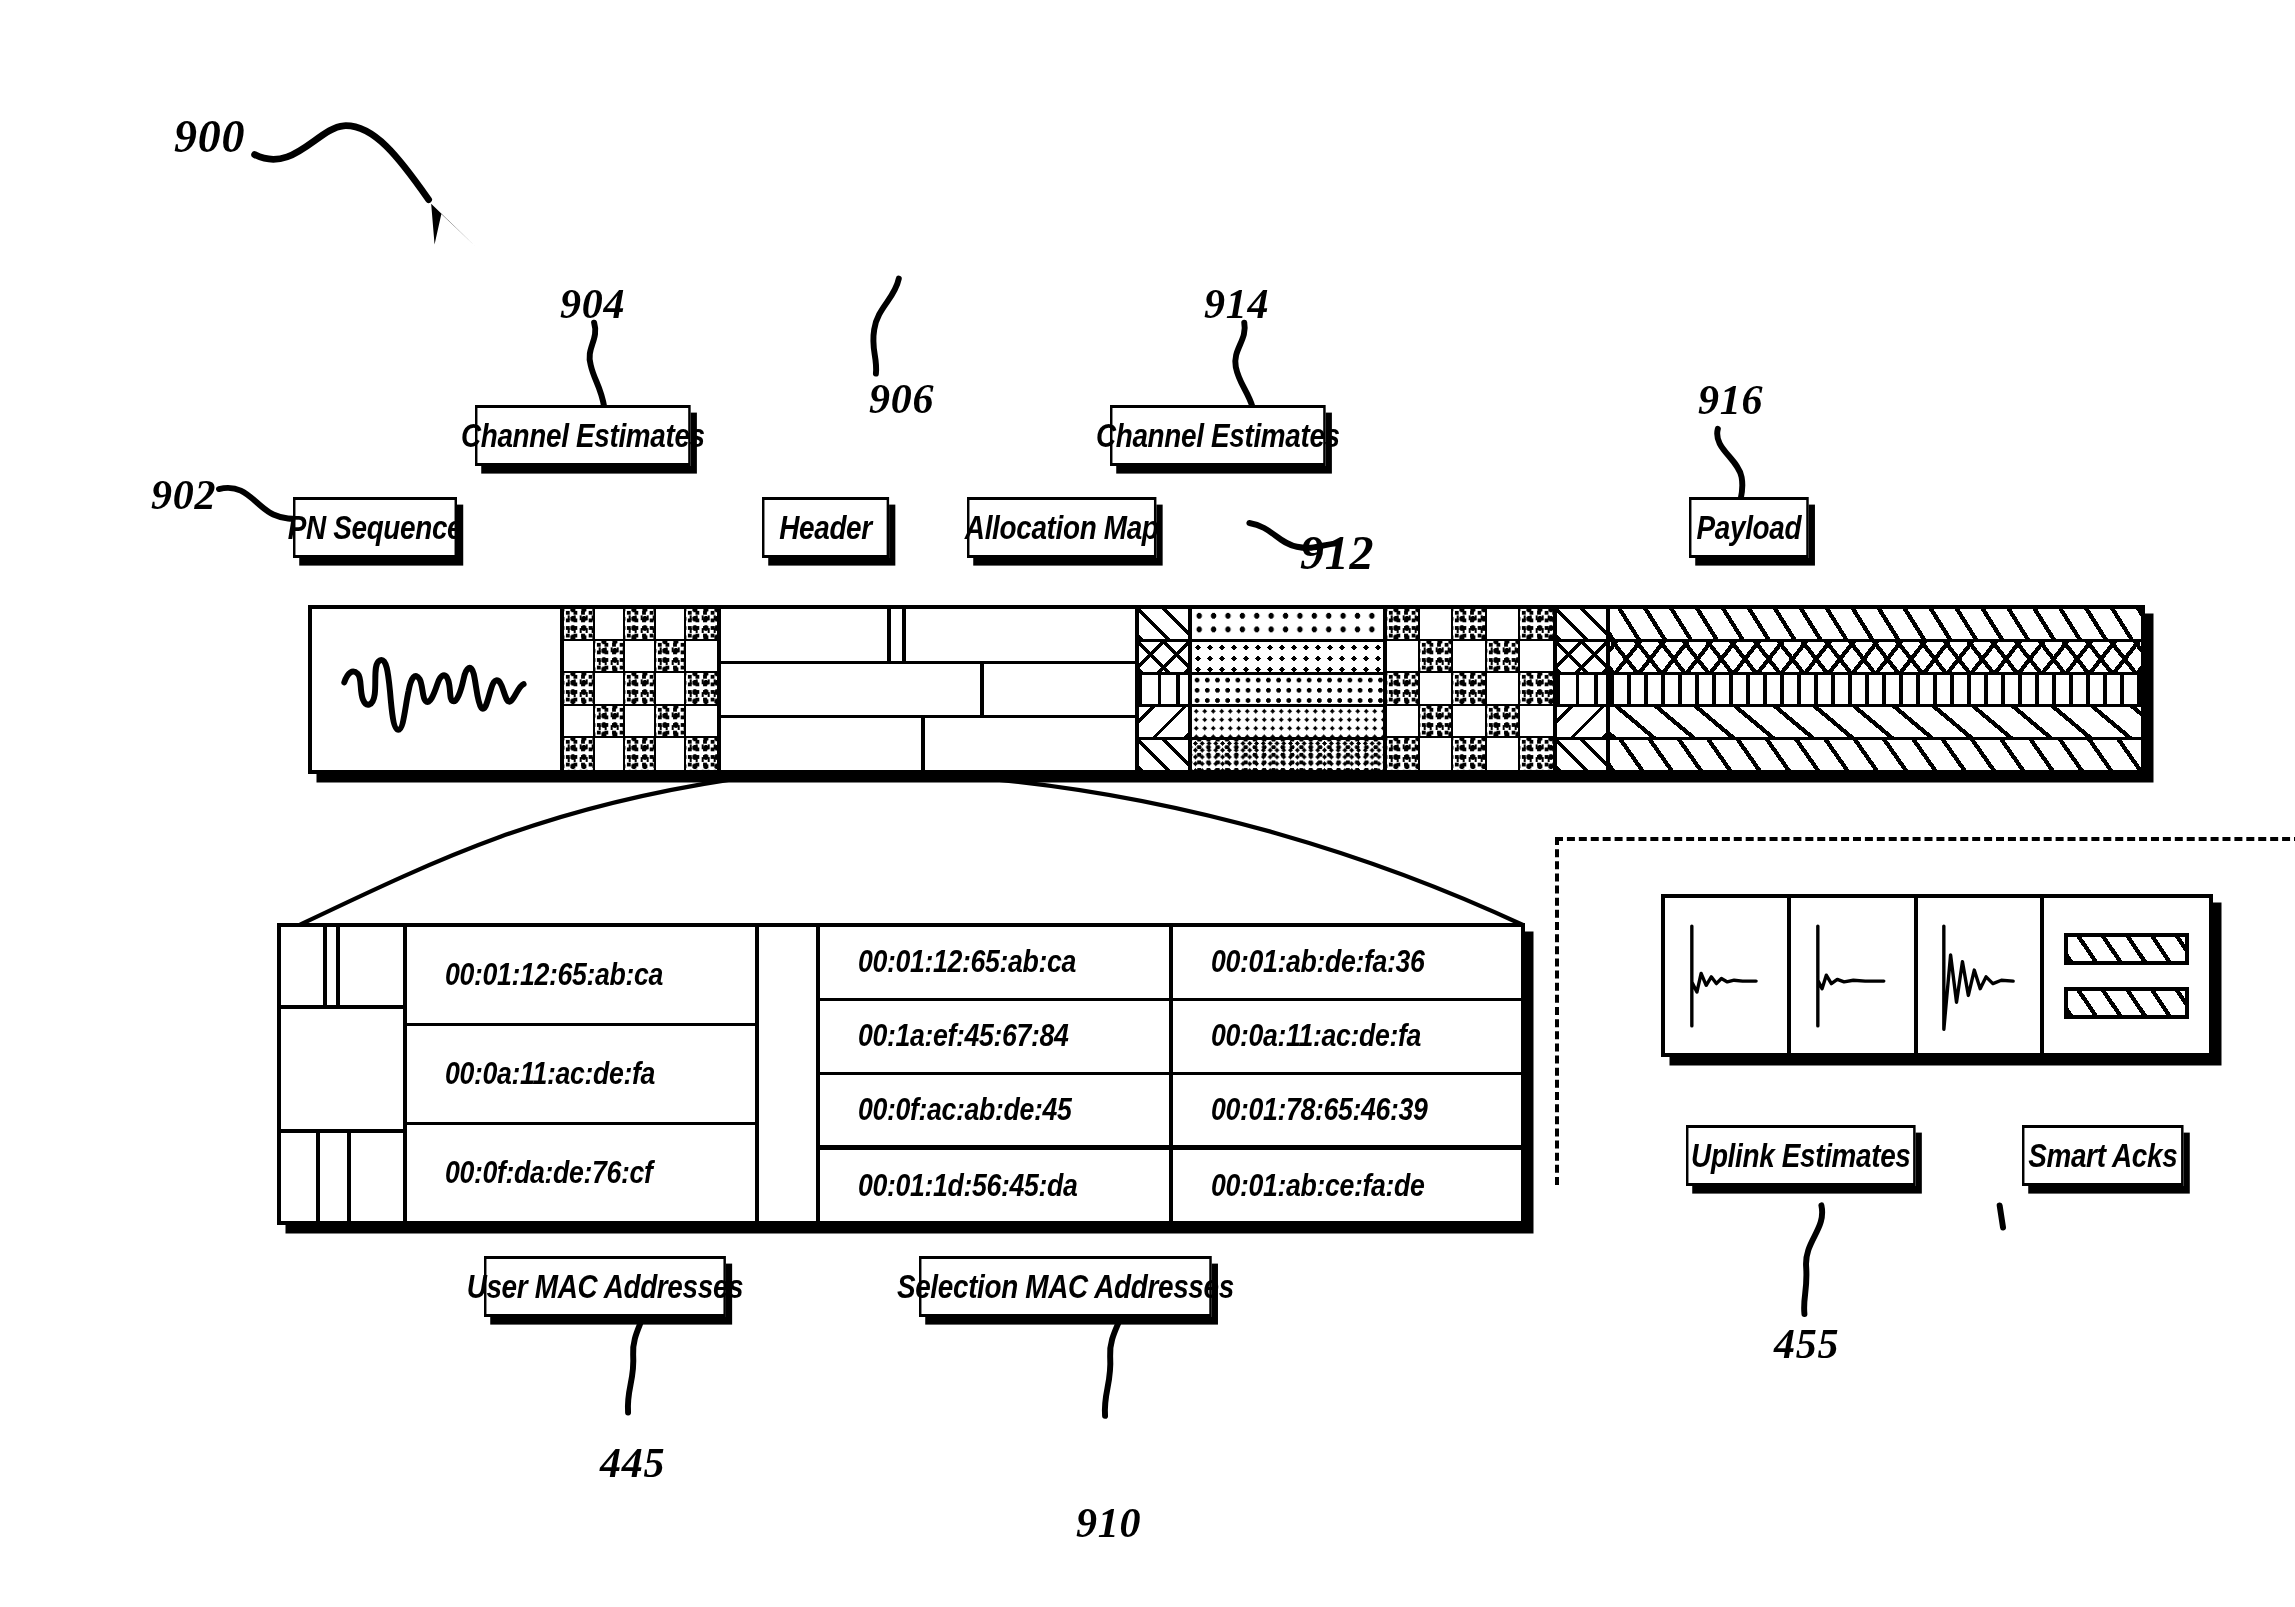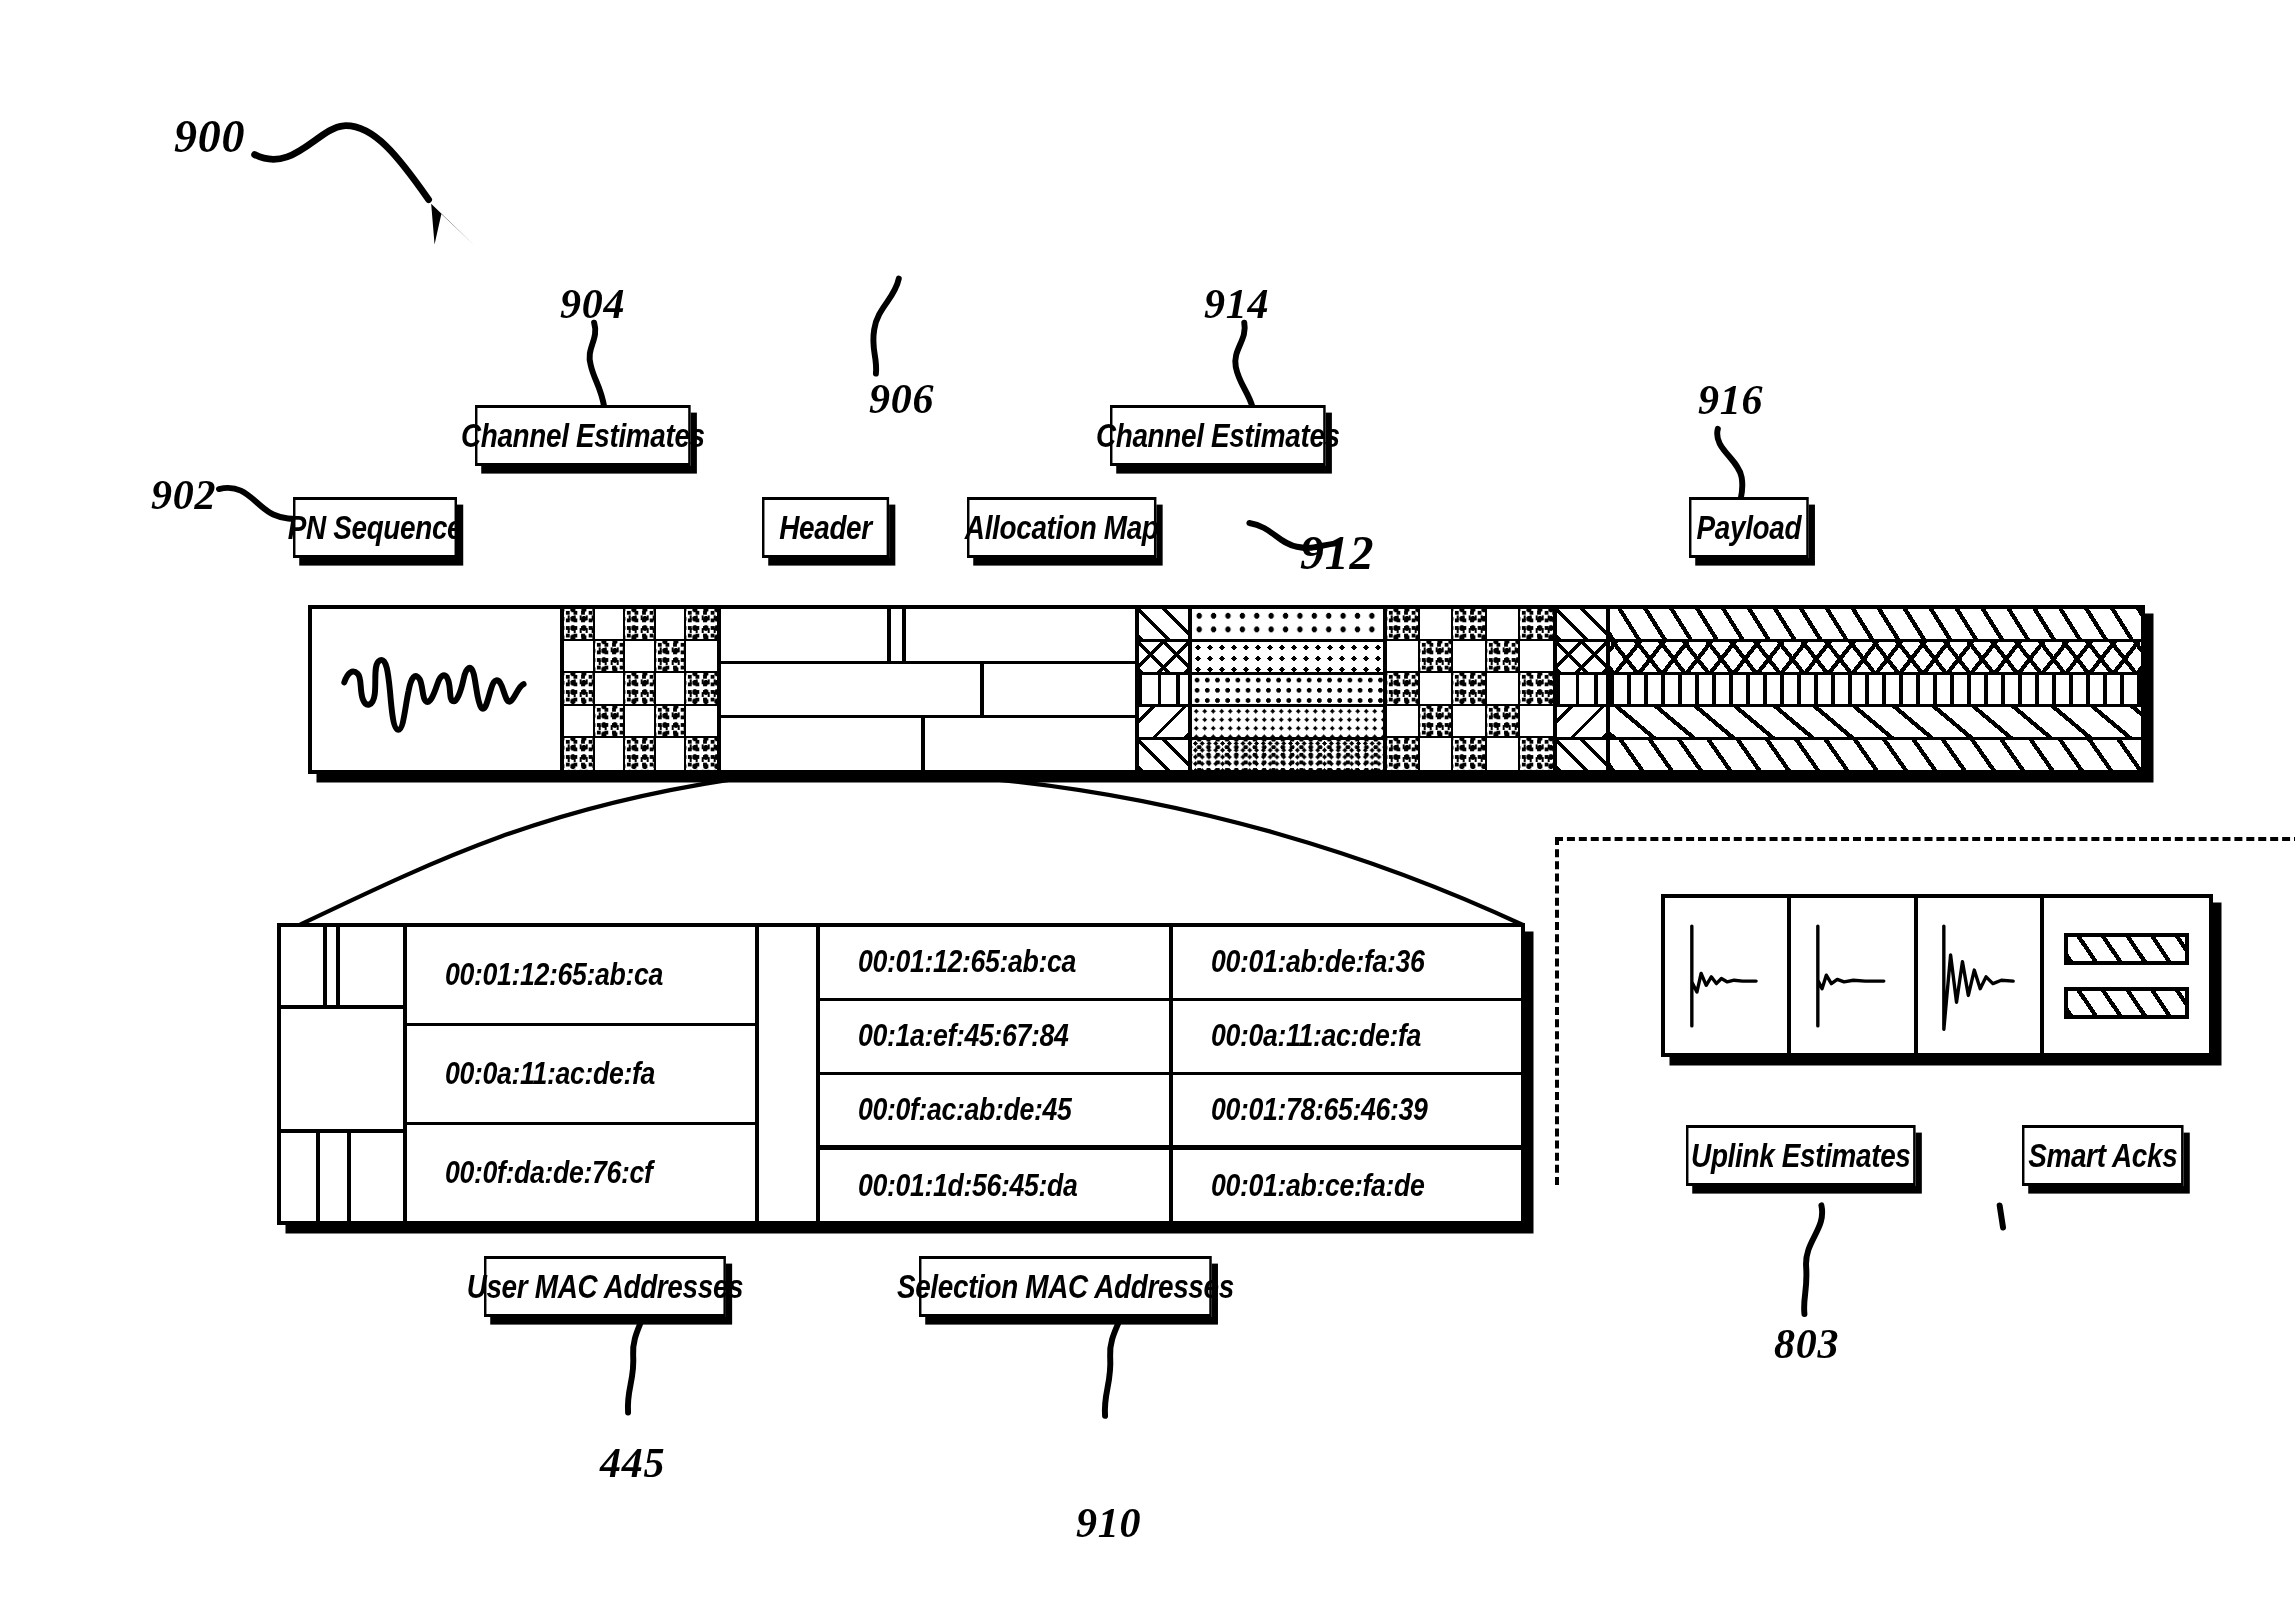--- a/index.html
+++ b/index.html
@@ -258,21 +258,21 @@
 
   <div class="refnum" style="left:174px;top:110px;font-size:46px;">900</div>
   <div class="refnum" style="left:560px;top:280px;font-size:42px;">904</div>
   <div class="refnum" style="left:869px;top:375px;font-size:42px;">906</div>
   <div class="refnum" style="left:1204px;top:280px;font-size:42px;">914</div>
   <div class="refnum" style="left:1698px;top:376px;font-size:42px;">916</div>
   <div class="refnum" style="left:151px;top:471px;font-size:42px;">902</div>
   <div class="refnum" style="left:1276px;top:525px;font-size:48px;margin-left:24px;">912</div>
   <div class="refnum" style="left:600px;top:1439px;font-size:42px;">445</div>
   <div class="refnum" style="left:1076px;top:1499px;font-size:42px;">910</div>
-  <div class="refnum" style="left:1774px;top:1320px;font-size:42px;">803</div>
+  <div class="refnum" style="left:1774px;top:1320px;font-size:42px;">455</div>
 
   <div class="lbl" style="left:475px;top:405px;width:263px;height:61px;font-size:34px;">
     <span>Channel Estimates</span>
   </div>
 
   <div class="lbl" style="left:293px;top:497px;width:200px;height:61px;font-size:34px;">
     <span>PN Sequence</span>
   </div>
 
   <div class="lbl" style="left:762px;top:497px;width:155px;height:61px;font-size:34px;">

